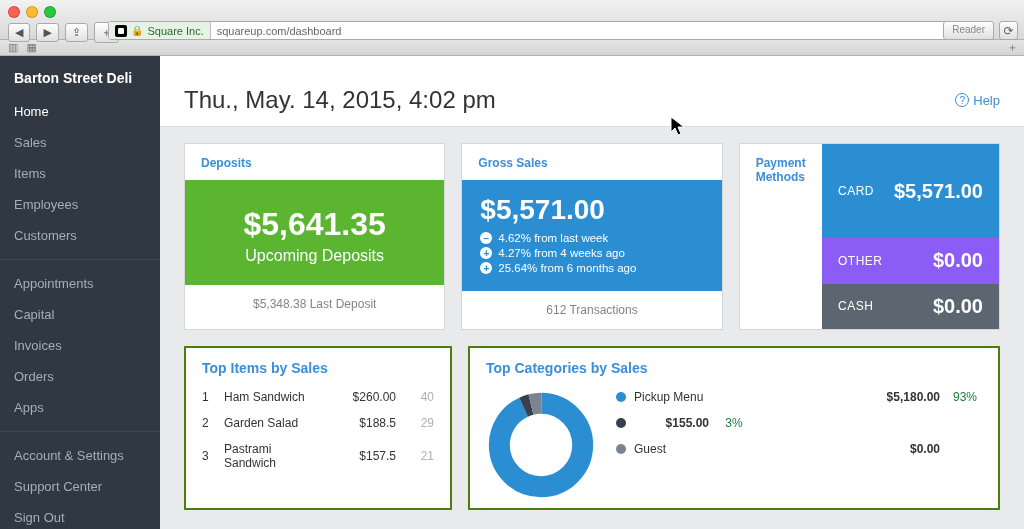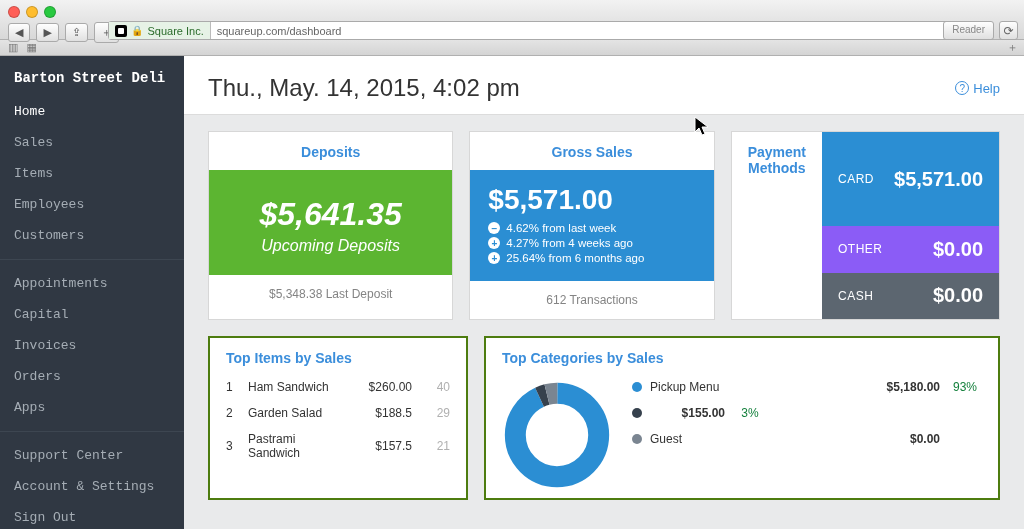--- a/index.html
+++ b/index.html
@@ -20,39 +20,39 @@
   .urlbar .url-text { padding: 0 6px; color: #666; }
   .reader-btn { position: absolute; right: 30px; top: 21px; height: 19px; font-size: 10px; border: 1px solid #aaa; border-radius: 3px; padding: 2px 8px; background: linear-gradient(#fefefe,#e0e0e0); color: #888; }
   .reload-btn { position: absolute; right: 6px; top: 21px; height: 19px; width: 19px; font-size: 12px; border: 1px solid #aaa; border-radius: 3px; background: linear-gradient(#fefefe,#e0e0e0); color: #666; display:flex; align-items:center; justify-content:center; }
   .bookmark-bar { height: 16px; background: linear-gradient(#e4e4e4,#d4d4d4); border-bottom: 1px solid #b0b0b0; display:flex; gap:8px; padding-left:8px; align-items:center; color:#777; font-size:11px; }
   .sq-logo { width:12px; height:12px; background:#000; border-radius:2px; display:inline-block; position:relative; }
   .sq-logo::after { content:""; position:absolute; inset:3px; background:#fff; border-radius:1px; }
 
   .app { display: flex; height: calc(529px - 56px); }
 
   
-  .sidebar { width: 184px; background: #303843; color: #e5e5e5; font-size: 13px; display: flex; flex-direction: column; font-family: Liberation Mono, monospace; }
+  .sidebar { width: 160px; background: #303843; color: #e5e5e5; font-size: 13px; display: flex; flex-direction: column; }
   .biz-name { font-weight: 700; color: #fff; padding: 14px 14px 10px; font-size: 14px; }
   .nav-item { padding: 8px 14px; color: #a5adb5; cursor: pointer; }
   .nav-item.active { color: #fff; }
   .nav-sep { border-top: 1px solid #3d4651; margin: 8px 0; }
 
   
   .main { flex: 1; background: #e9eaeb; overflow: hidden; position: relative; }
-  .page-header { background: #fff; border-bottom: 1px solid #dcdcdc; padding: 18px 24px 12px; display: flex; justify-content: space-between; align-items: center; }
+  .page-header { background: #fff; border-bottom: 1px solid #dcdcdc; padding: 30px 24px 12px; display: flex; justify-content: space-between; align-items: center; }
   .page-title { font-size: 24px; color: #333; font-weight: 400; }
   .help-link { color: #3b8edb; font-size: 13px; display:flex; align-items:center; gap:4px; }
   .help-icon { width:14px; height:14px; border:1.5px solid #3b8edb; border-radius:50%; display:flex; align-items:center; justify-content:center; font-size:10px; }
 
   .cards { display: flex; gap: 16px; padding: 16px 24px 0; }
   .card { background: #fff; border: 1px solid #d7d7d7; flex: 1; }
-  .card-title { color: #3b8edb; font-weight: 700; font-size: 14px; padding: 12px 16px 10px; text-align: center; }
-
-  
-  .deposits .banner { background: #5cb531; color: #fff; text-align: center; padding: 26px 0 20px; font-style: italic; }
+  .card-title { color: #3b8edb; font-weight: 700; font-size: 12px; padding: 12px 16px 10px; }
+
+  
+  .deposits .banner { background: #5cb531; color: #fff; text-align: center; padding: 26px 0 20px; }
   .deposits .big { font-size: 32px; font-weight: 700; }
   .deposits .sub { font-size: 16px; margin-top: 4px; }
   .card-footer { text-align: center; color: #848484; font-size: 12px; padding: 12px 0; }
 
   
   .gross .banner { background: #2b8ed3; color: #fff; padding: 14px 18px 14px; }
   .gross .big { font-size: 28px; font-weight: 700; margin-bottom: 6px; }
   .stat-row { font-size: 11.5px; display: flex; align-items: center; gap: 6px; margin: 3px 0; }
   .stat-icon { width: 12px; height: 12px; border-radius: 50%; background: #fff; color: #2b8ed3; font-size: 10px; font-weight: bold; display:flex; align-items:center; justify-content:center; }
 
@@ -129,22 +129,22 @@
     <div class="nav-item">Items</div>
     <div class="nav-item">Employees</div>
     <div class="nav-item">Customers</div>
     <div class="nav-sep"></div>
     <div class="nav-item">Appointments</div>
     <div class="nav-item">Capital</div>
     <div class="nav-item">Invoices</div>
     <div class="nav-item">Orders</div>
     <div class="nav-item">Apps</div>
     <div class="nav-sep"></div>
+    <div class="nav-item">Account &amp; Settings</div>
     <div class="nav-item">Support Center</div>
-    <div class="nav-item">Account &amp; Settings</div>
     <div class="nav-item">Sign Out</div>
   </div>
 
   <div class="main">
     <div class="page-header">
       <div class="page-title">Thu., May. 14, 2015, 4:02 pm</div>
       <div class="help-link">
         <span class="help-icon">?</span>
         <span>Help</span>
       </div>

